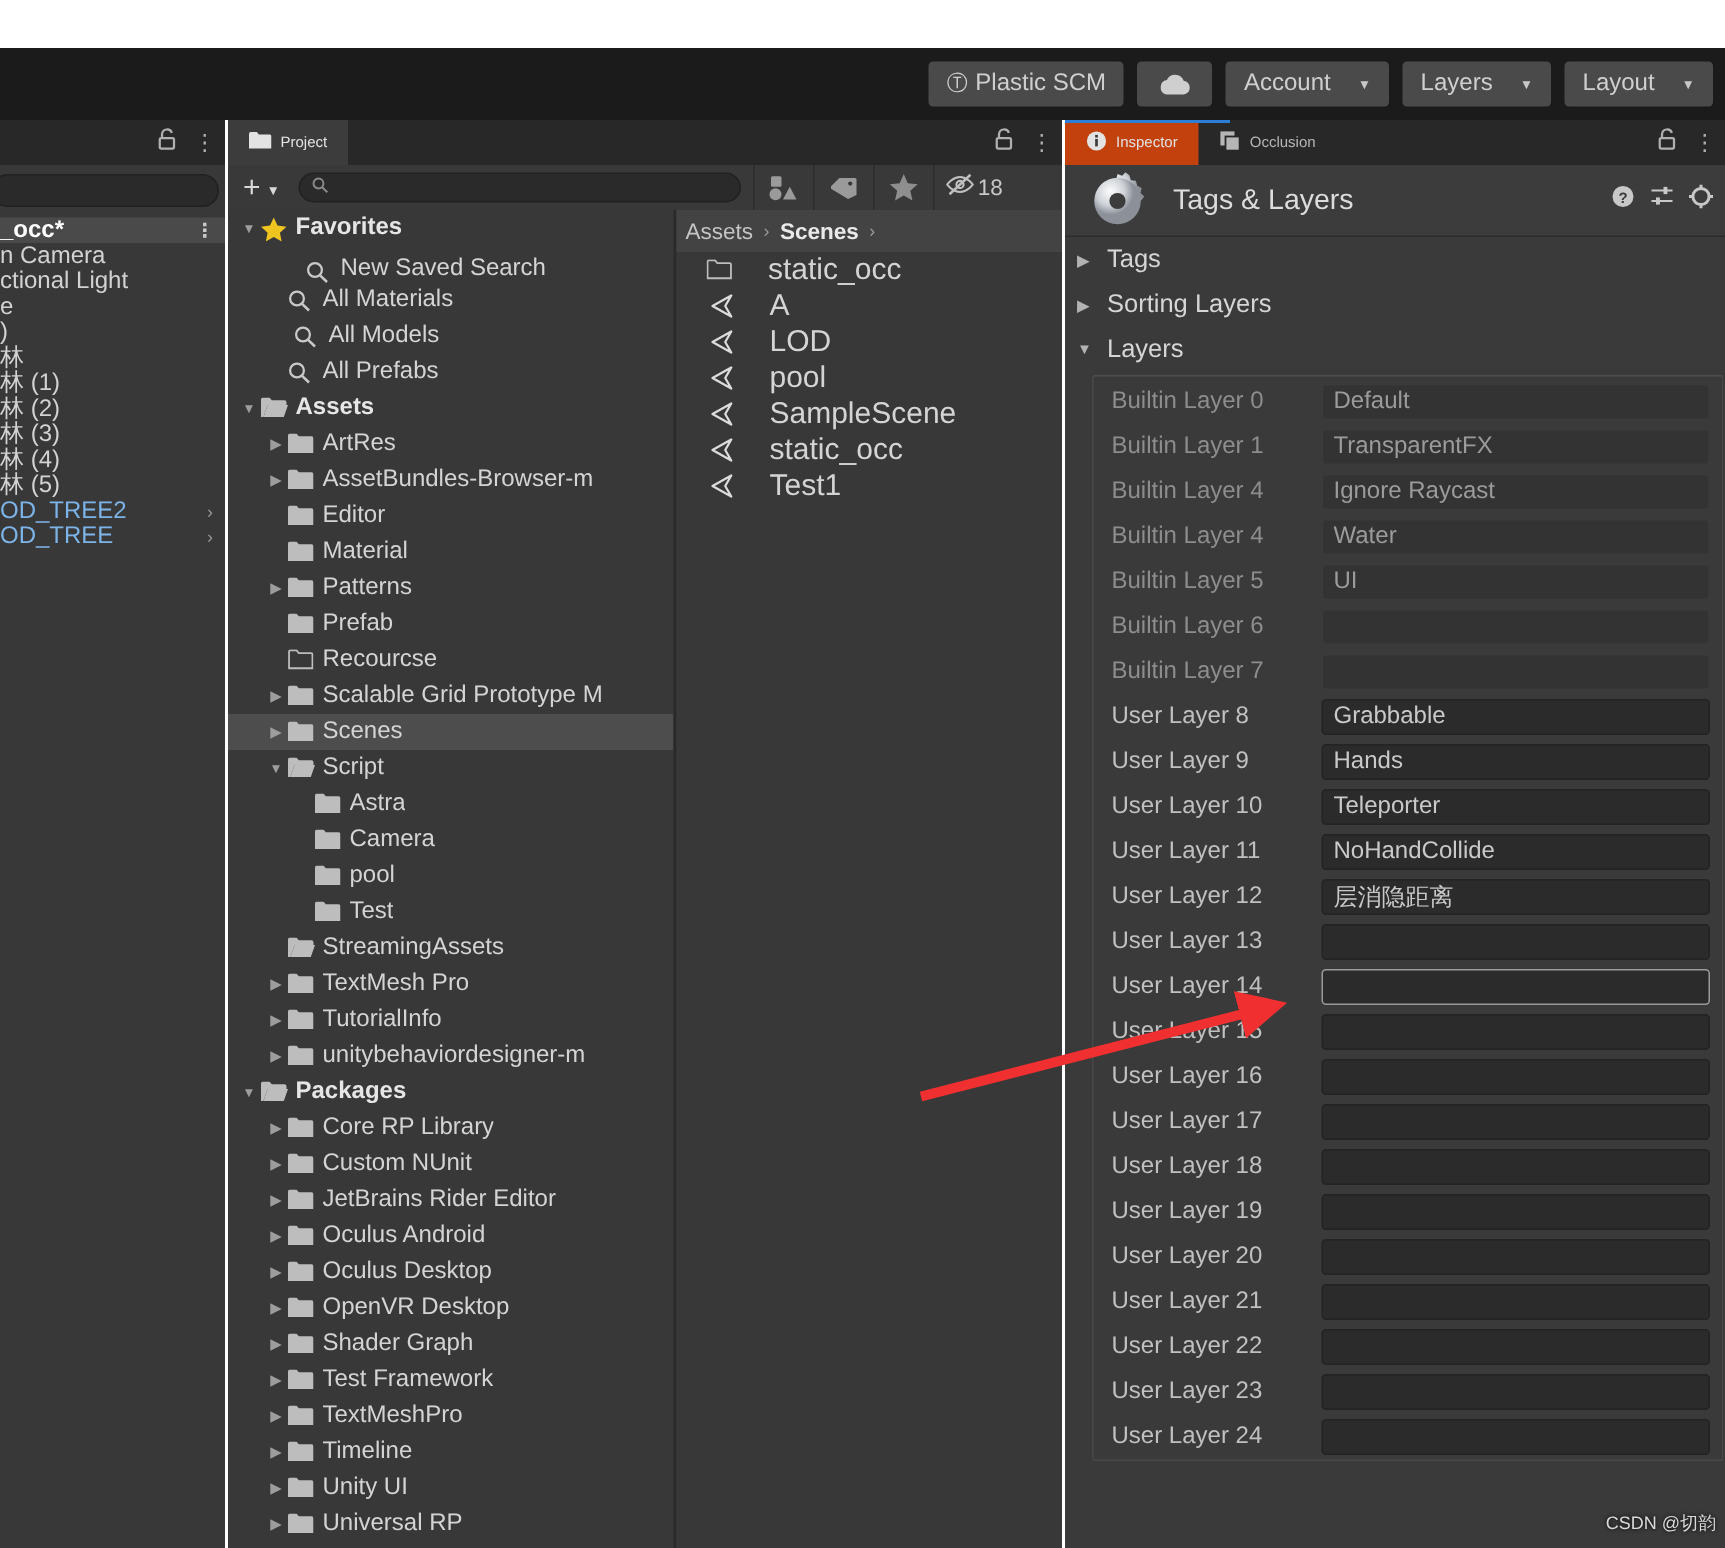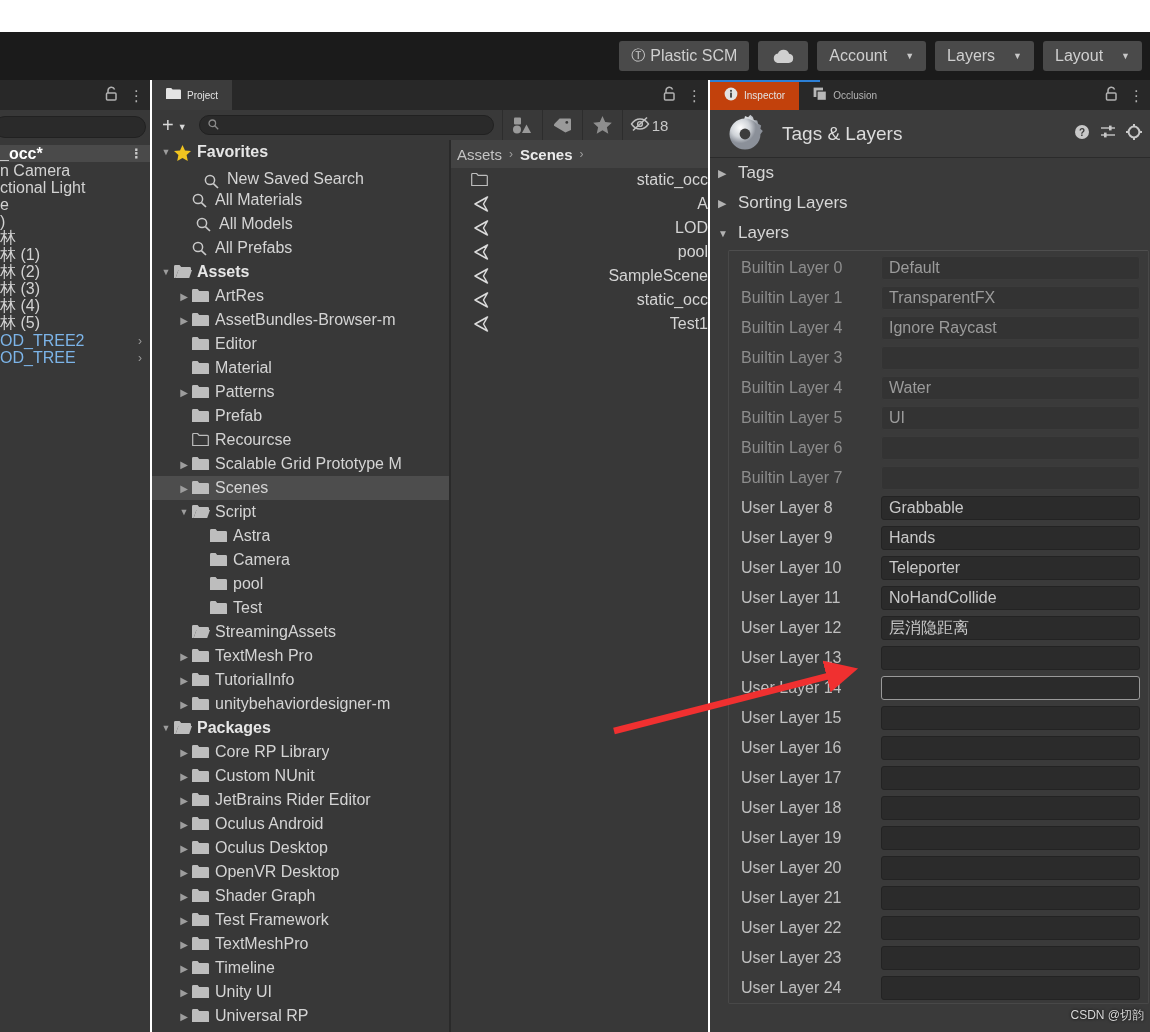--- a/index.html
+++ b/index.html
@@ -105,22 +105,22 @@
   .proj-divider { position:absolute; left:297px; top:60px; width:2px; height:892px; background:#2a2a2a; }
 
   .proj-content { position:absolute; left:299px; top:60px; width:257px; height:892px; background:#383838; }
   .breadcrumb {
     height:28px; background:#434343; display:flex; align-items:center; padding-left:6px;
     font-size:15px; color:#c4c4c4; gap:7px;
   }
   .breadcrumb .cur { color:#eaeaea; font-weight:bold; }
   .breadcrumb .sep { color:#9d9d9d; font-size:12px; }
   .asset-row {
-    height:24px; display:flex; align-items:center; gap:10px; padding-left:20px;
-    font-size:16px; color:#d4d4d4;justify-content:space-between;
+    height:24px; display:flex; align-items:center; gap:24px; padding-left:20px;
+    font-size:20px; color:#d4d4d4;
   }
   .unity-scene-icon svg { display:block; }
 
   
   #inspector { left:710px; top:80px; width:440px; height:952px; background:#383838; }
   #inspector .panel-tabbar { background:#282828; }
   .insp-head {
     position:absolute; left:0; top:30px; width:440px; height:48px; background:#3c3c3c;
     display:flex; align-items:center; padding-left:14px; border-bottom:1px solid #2b2b2b;
   }
@@ -828,24 +828,20 @@
           </div>
           <div class="layer-row">
             <div class="layer-name builtin">Builtin Layer 1</div>
             <div class="layer-field builtin">TransparentFX</div>
           </div>
           <div class="layer-row">
             <div class="layer-name builtin">Builtin Layer 4</div>
             <div class="layer-field builtin">Ignore Raycast</div>
           </div>
           <div class="layer-row">
-            <div class="layer-name builtin">Builtin Layer 3</div>
-            <div class="layer-field builtin"></div>
-          </div>
-          <div class="layer-row">
             <div class="layer-name builtin">Builtin Layer 4</div>
             <div class="layer-field builtin">Water</div>
           </div>
           <div class="layer-row">
             <div class="layer-name builtin">Builtin Layer 5</div>
             <div class="layer-field builtin">UI</div>
           </div>
           <div class="layer-row">
             <div class="layer-name builtin">Builtin Layer 6</div>
             <div class="layer-field builtin"></div>

